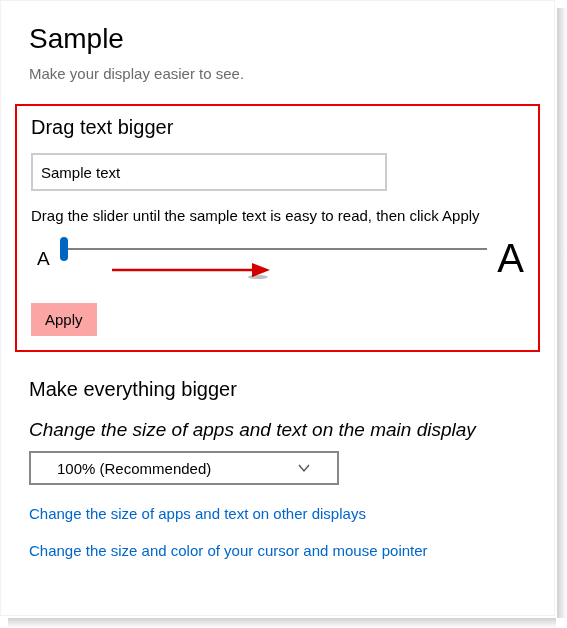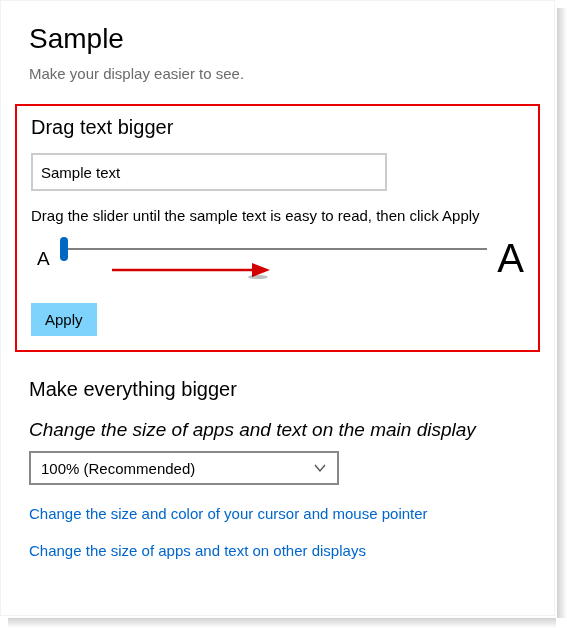--- a/index.html
+++ b/index.html
@@ -104,21 +104,21 @@
       height: 24px;
       border-radius: 4px;
       background: #0067c0;
     }
     .arrow-annot {
       position: absolute;
       top: 22px;
       left: 52px;
     }
     .apply-btn {
-      background: #7dd3fc;
+      background: #fca5a5;
       border: none;
       padding: 8px 14px;
       font-size: 15px;
       font-family: inherit;
       cursor: pointer;
     }
     .sec2 {
       margin-top: 26px;
     }
     .sec2 h2 { margin-bottom: 18px; }
@@ -127,21 +127,21 @@
       margin-bottom: 10px;
       font-style: italic;
     }
     .select {
       width: 310px;
       height: 34px;
       border: 2px solid #888;
       display: flex;
       align-items: center;
       justify-content: space-between;
-      padding: 0 10px;
+      padding: 0 26px;
       font-size: 15px;
       margin-bottom: 20px;
       cursor: pointer;
     }
     .chev {
       width: 14px; height: 14px;
     }
     a.link {
       color: #0066cc;
       text-decoration: none;
@@ -188,19 +188,19 @@
 
     <div class="desc">Change the size of apps and text on the main display</div>
 
     <div class="select">
       <span>100% (Recommended)</span>
       <svg class="chev" viewBox="0 0 14 14">
         <polyline points="2,4 7,10 12,4" fill="none" stroke="#555" stroke-width="1.4"></polyline>
       </svg>
     </div>
 
+    <a class="link">Change the size of apps and text on other displays</a>
     <a class="link">Change the size and color of your cursor and mouse pointer</a>
-    <a class="link">Change the size of apps and text on other displays</a>
   </div>
 
 </div>
 <div class="shadow-r"></div>
 <div class="shadow-b"></div>
 
 </body></html>

